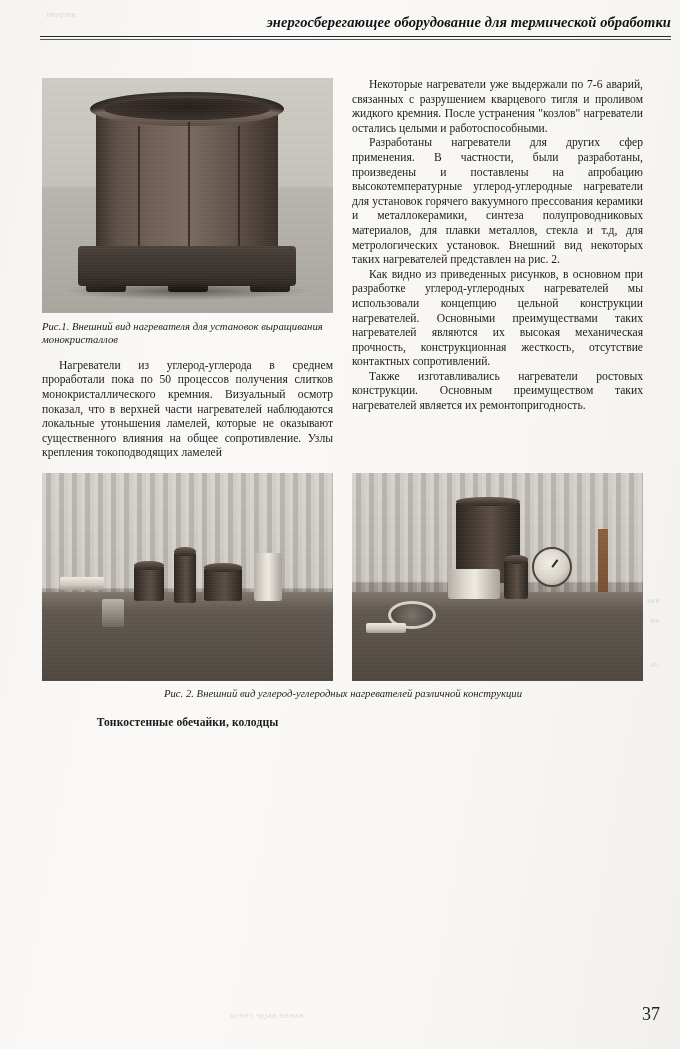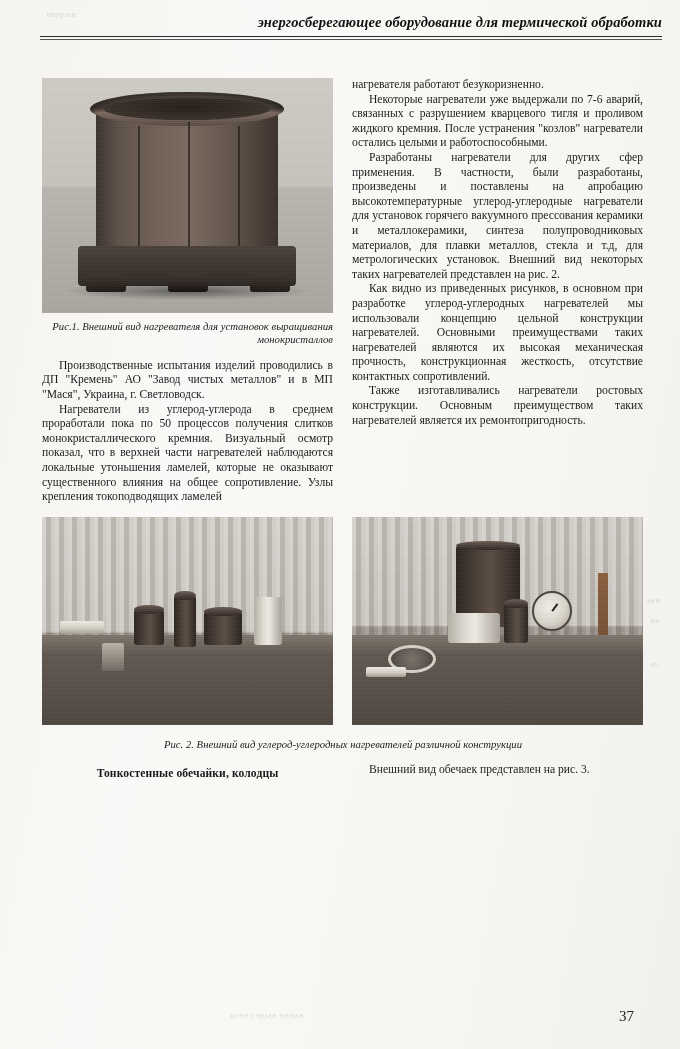--- a/index.html
+++ b/index.html
@@ -37,21 +37,21 @@
     letter-spacing: 0.5px;
     transform: scaleX(-1);
     user-select: none;
     white-space: nowrap;
   }
 
   .header {
     position: absolute;
     top: 14px;
     left: 40px;
-    right: 18px;
+    right: 9px;
     text-align: right;
   }
   .header-title {
     font-family: "Liberation Serif", serif;
     font-style: italic;
     font-weight: bold;
     font-size: 14.5px;
     color: #111;
     letter-spacing: 0.1px;
   }
@@ -89,21 +89,21 @@
   p.body + p.body { margin-top: 0; }
 
   .caption {
     font-style: italic;
     font-size: 10.7px;
     line-height: 13.4px;
     text-align: center;
     color: #1c1c1c;
     margin: 7px 0 12px 0;
   }
-  .caption.left { text-align: right; }
+  .caption.left { text-align: left; }
 
   .subhead {
     font-weight: bold;
     font-size: 11.6px;
     text-align: center;
     margin: 4px 0 6px 0;
     letter-spacing: 0.1px;
   }
 
   
@@ -270,23 +270,23 @@
   }
   .wall-strip {
     position: absolute;
     background: linear-gradient(180deg, #8a5f3e 0%, #6d4a30 100%);
   }
 
   
 
   .pageno {
     position: absolute;
-    right: 46px;
+    right: 20px;
     bottom: 24px;
-    font-size: 15px;
+    font-size: 18px;
     color: #222;
   }
 </style>
 </head>
 <body>
 
 <div class="page">
 
   <div class="ghost" style="top:10px; left:46px;">нагрева</div>
   <div class="ghost" style="top:596px; left:646px;">ние</div>
@@ -314,26 +314,24 @@
           <div class="p1-rod" style="left:196px; top:48px; height:120px;"></div>
           <div class="p1-base"></div>
           <div class="p1-foot" style="left:44px;"></div>
           <div class="p1-foot" style="left:126px;"></div>
           <div class="p1-foot" style="left:208px;"></div>
           <div class="p1-shadow"></div>
         </div>
 
         <div class="caption left">Рис.1. Внешний вид нагревателя для установок выращивания монокристаллов</div>
 
-        <p class="body">Производственные испытания изделий проводились в ДП "Кремень" АО "Завод чистых металлов" и в МП "Мася", Украина, г. Светловодск.</p>
         <p class="body">Нагреватели из углерод-углерода в среднем проработали пока по 50 процессов получения слитков монокристаллического кремния. Визуальный осмотр показал, что в верхней части нагревателей наблюдаются локальные утоньшения ламелей, которые не оказывают существенного влияния на общее сопротивление. Узлы крепления токоподводящих ламелей</p>
       </div>
 
       <div class="col">
-        <p class="body" style="text-indent:0;">нагревателя работают безукоризненно.</p>
         <p class="body">Некоторые нагреватели уже выдержали по 7-6 аварий, связанных с разрушением кварцевого тигля и проливом жидкого кремния. После устранения "козлов" нагреватели остались целыми и работоспособными.</p>
         <p class="body">Разработаны нагреватели для других сфер применения. В частности, были разработаны, произведены и поставлены на апробацию высокотемпературные углерод-углеродные нагреватели для установок горячего вакуумного прессования керамики и металлокерамики, синтеза полупроводниковых материалов, для плавки металлов, стекла и т.д, для метрологических установок. Внешний вид некоторых таких нагревателей представлен на рис. 2.</p>
         <p class="body">Как видно из приведенных рисунков, в основном при разработке углерод-углеродных нагревателей мы использовали концепцию цельной конструкции нагревателей. Основными преимуществами таких нагревателей являются их высокая механическая прочность, конструкционная жесткость, отсутствие контактных сопротивлений.</p>
         <p class="body">Также изготавливались нагреватели ростовых конструкции. Основным преимуществом таких нагревателей является их ремонтопригодность.</p>
       </div>
     </div>
 
     <div class="cols" style="margin-top:12px;">
 
       <div class="photo photo2a">
@@ -357,27 +355,26 @@
         <div class="vessel light-cyl" style="left:96px; top:96px; width:52px; height:30px;"></div>
         <div class="vessel dark-cyl" style="left:152px; top:86px; width:24px; height:40px;"></div>
         <div class="gauge" style="left:180px; top:74px; width:36px; height:36px;">
           <div class="gauge-needle"></div>
         </div>
         <div class="ring" style="left:36px; top:128px; width:42px; height:22px;"></div>
         <div class="flat-obj" style="left:14px; top:150px; width:40px; height:10px;"></div>
       </div>
     </div>
 
-    <div class="caption" style="margin-top:13px;">Рис. 2. Внешний вид углерод-углеродных нагревателей различной конструкции</div>
+    <div class="caption" style="margin-top:6px;">Рис. 2. Внешний вид углерод-углеродных нагревателей различной конструкции</div>
 
     <div class="cols" style="margin-top:12px;">
       <div class="col">
         <div class="subhead">Тонкостенные обечайки, колодцы</div>
       </div>
       <div class="col">
-        <p class="body">Внешний вид обечаек представлен на рис. 3.</p>
       </div>
     </div>
 
   </div>
 
   <div class="pageno">37</div>
 </div>
 
 </body></html>

